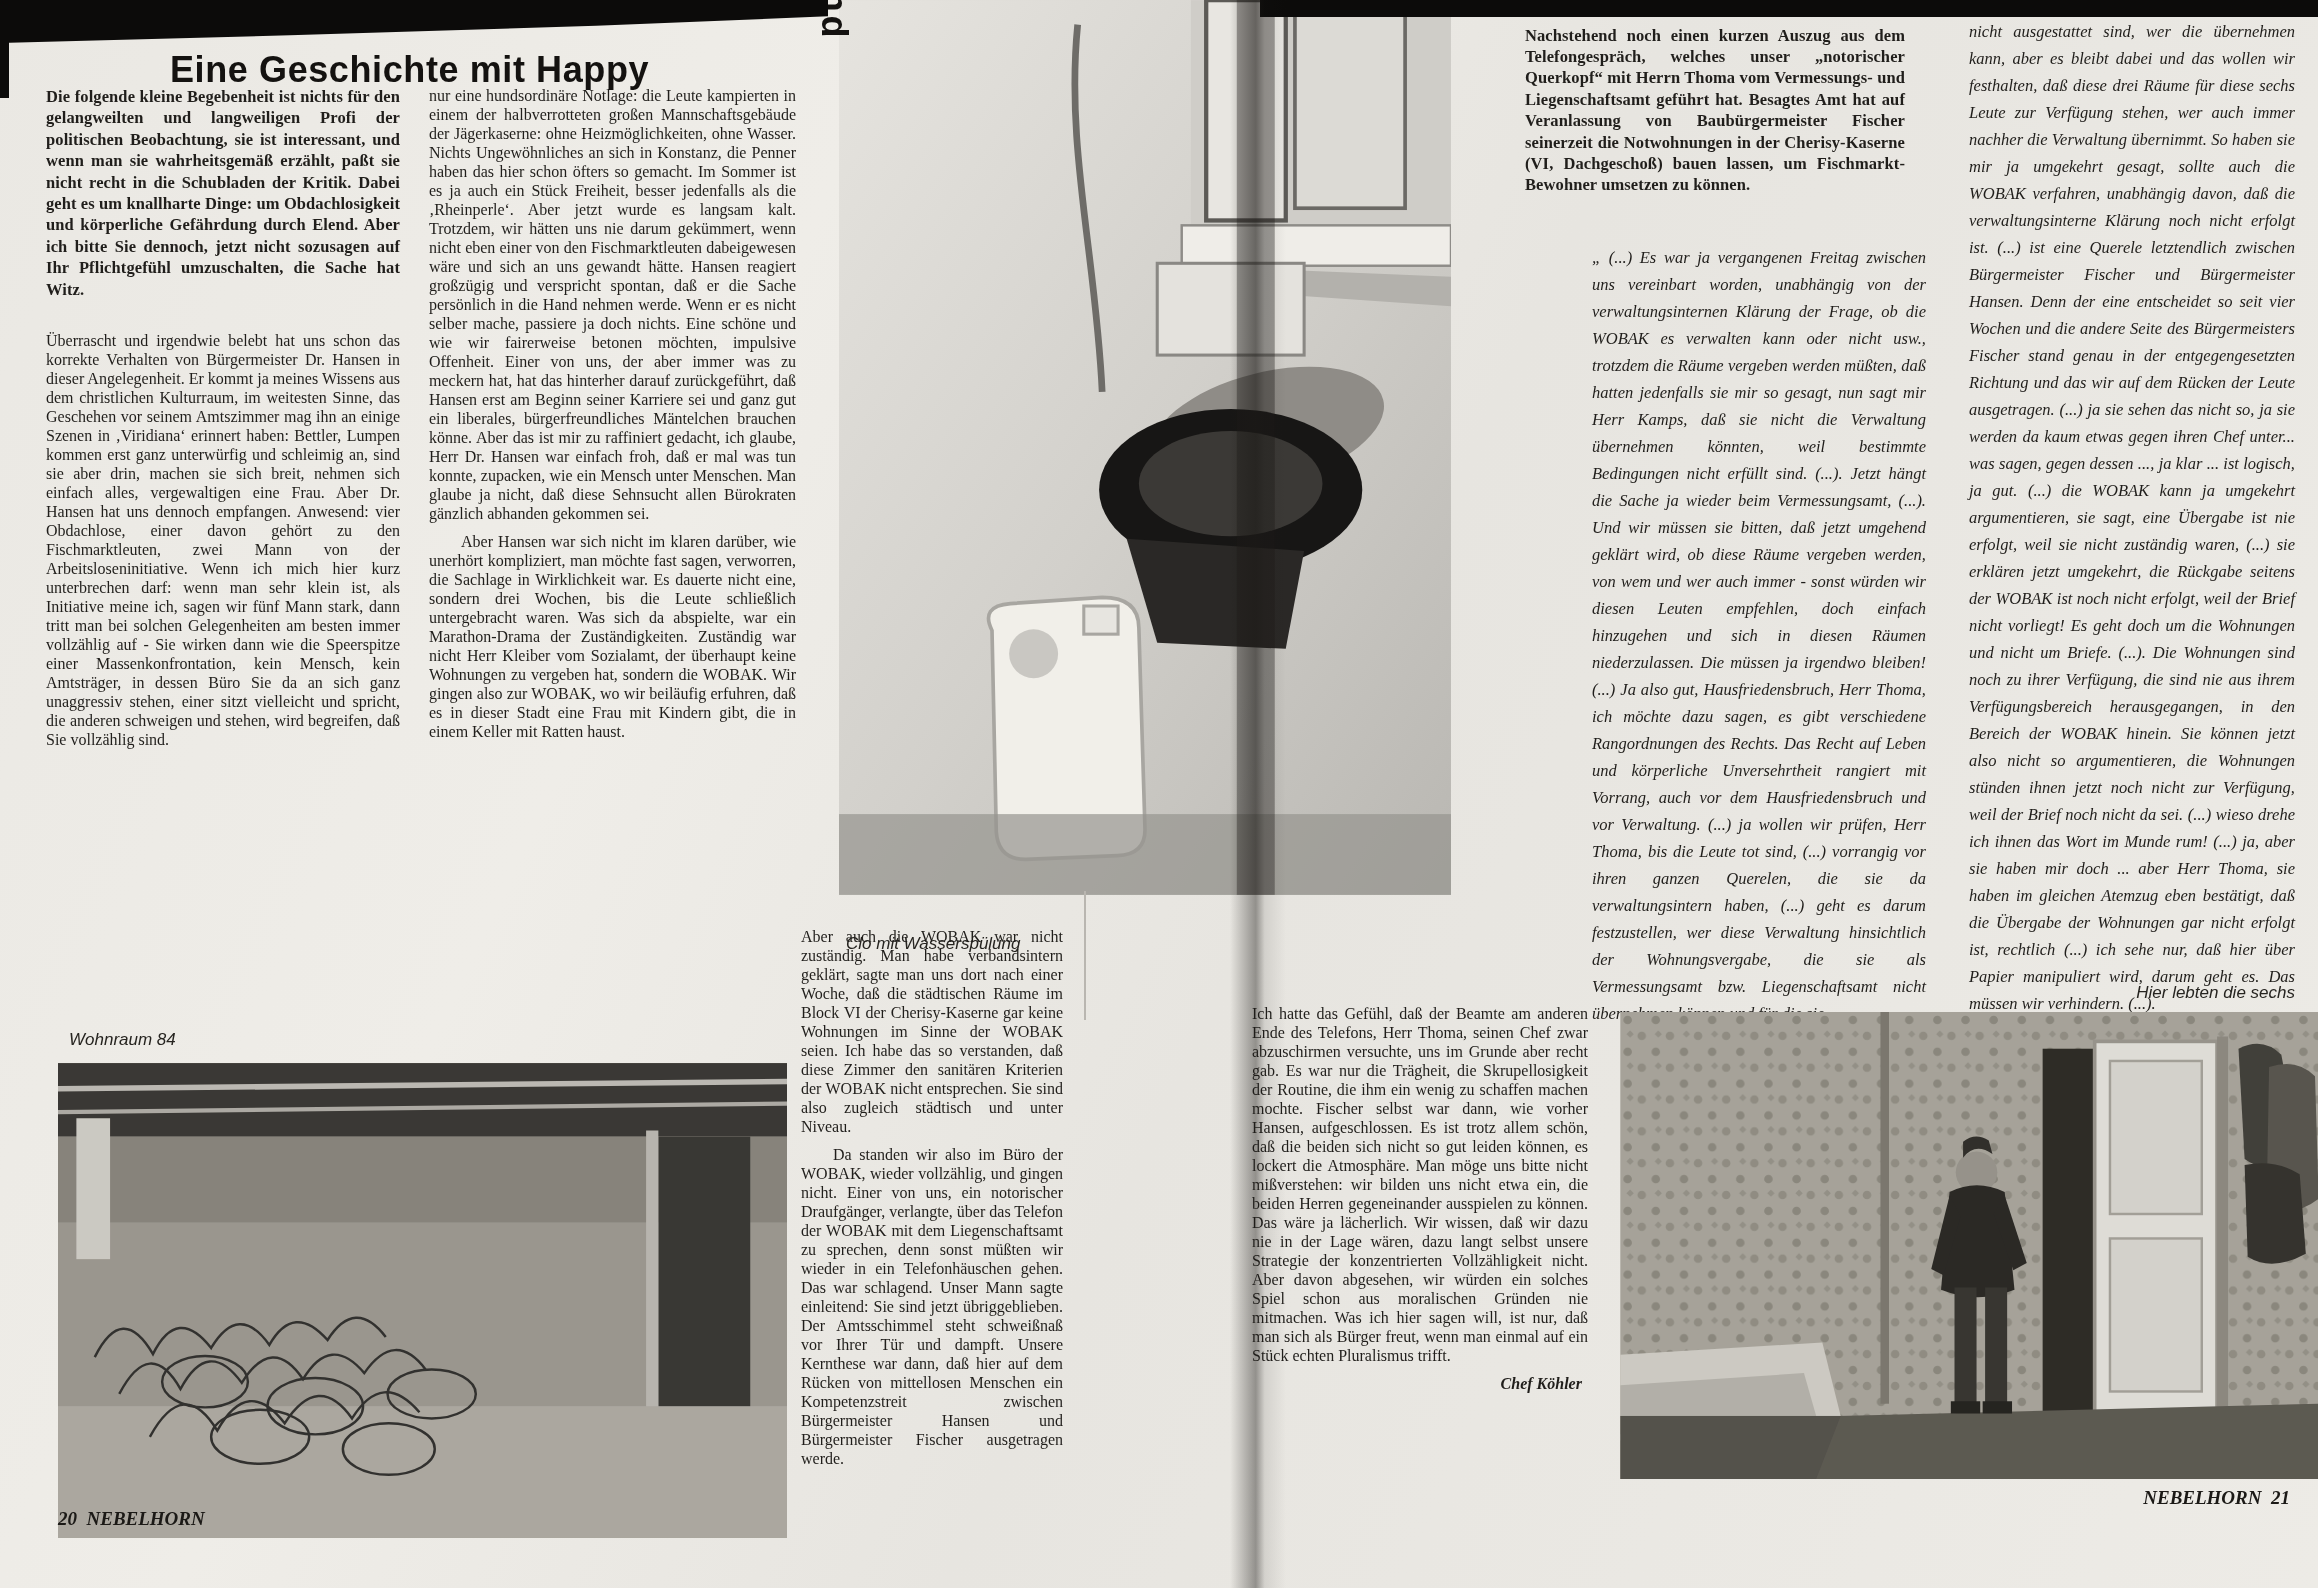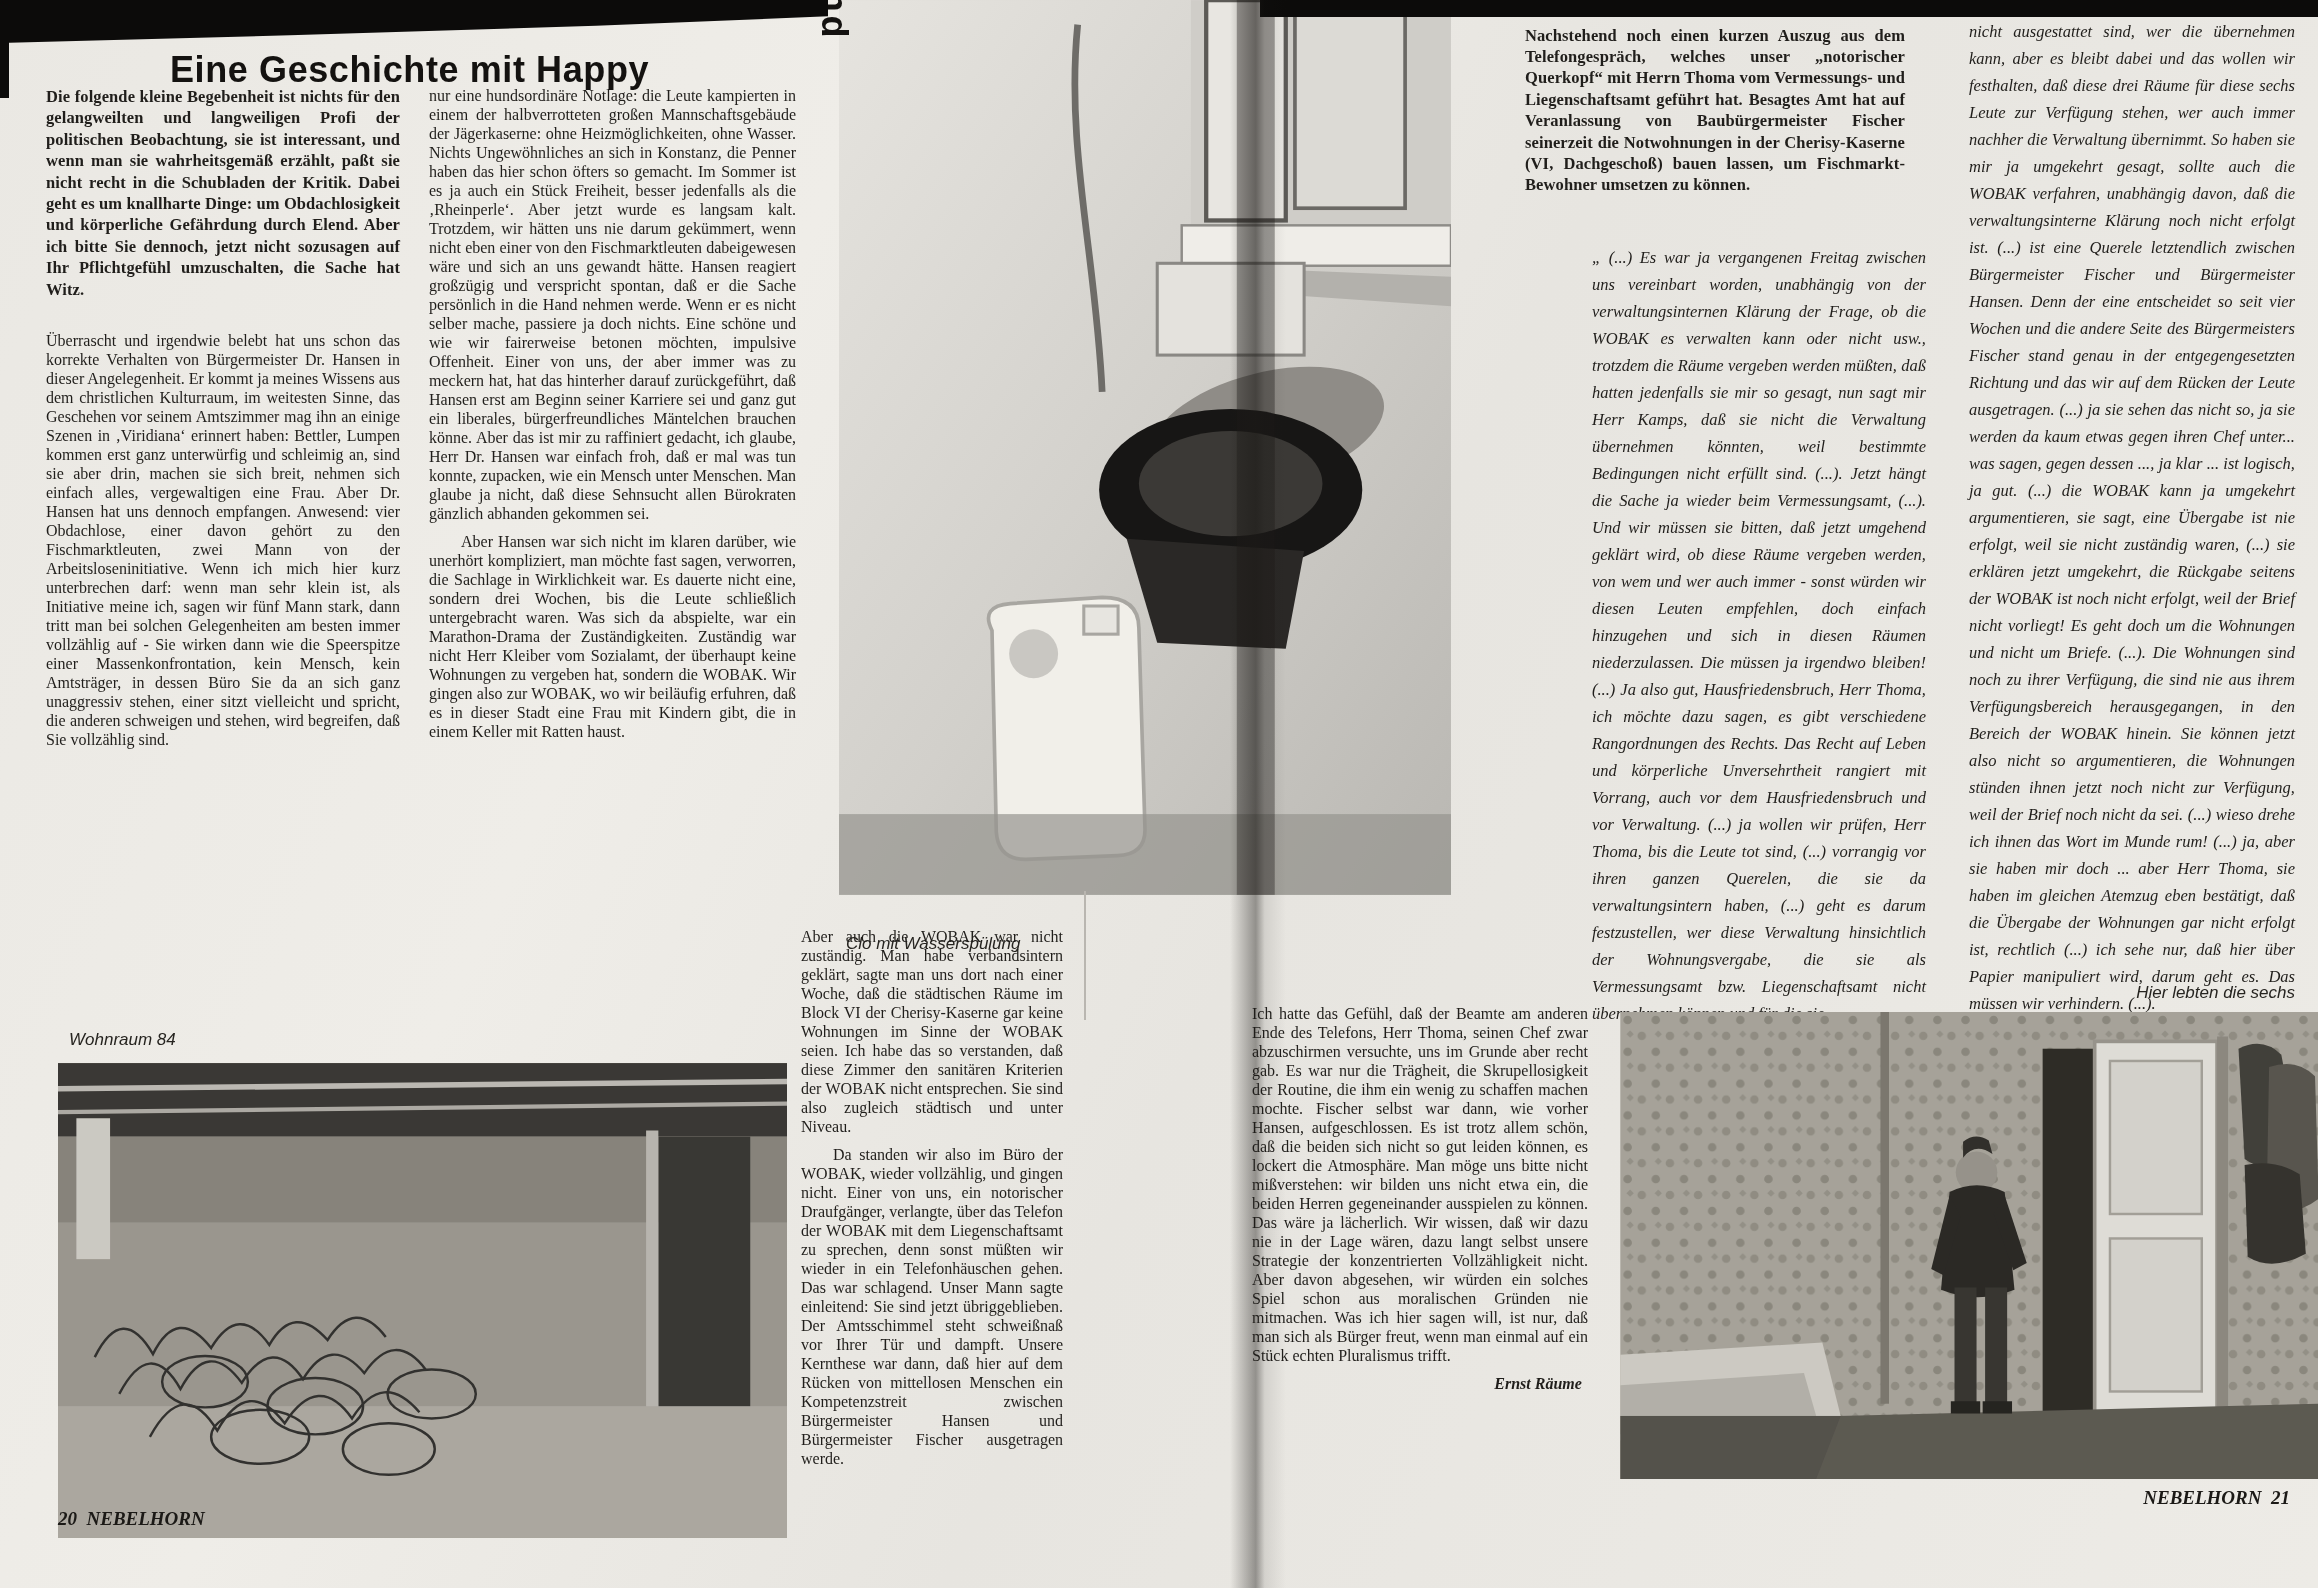--- a/index.html
+++ b/index.html
@@ -132,21 +132,21 @@
   <div class="col lead" style="left:1525px;top:24.5px;width:380px;">Nachstehend noch einen kurzen Auszug aus dem Telefongespräch, welches unser „notorischer Querkopf“ mit Herrn Thoma vom Vermessungs- und Liegenschaftsamt geführt hat. Besagtes Amt hat auf Veranlassung von Baubürgermeister Fischer seinerzeit die Notwohnungen in der Cherisy-Kaserne (VI, Dachgeschoß) bauen lassen, um Fischmarkt-Bewohner umsetzen zu können.</div>
 
   <div class="col quote" style="left:1592px;top:244px;width:334px;">„ (...) Es war ja vergangenen Freitag zwischen uns vereinbart worden, unabhängig von der verwaltungsinternen Klärung der Frage, ob die WOBAK es verwalten kann oder nicht usw., trotzdem die Räume vergeben werden müßten, daß hatten jedenfalls sie mir so gesagt, nun sagt mir Herr Kamps, daß sie nicht die Verwaltung übernehmen könnten, weil bestimmte Bedingungen nicht erfüllt sind. (...). Jetzt hängt die Sache ja wieder beim Vermessungsamt, (...). Und wir müssen sie bitten, daß jetzt umgehend geklärt wird, ob diese Räume vergeben werden, von wem und wer auch immer - sonst würden wir diesen Leuten empfehlen, doch einfach hinzugehen und sich in diesen Räumen niederzulassen. Die müssen ja irgendwo bleiben! (...) Ja also gut, Hausfriedensbruch, Herr Thoma, ich möchte dazu sagen, es gibt verschiedene Rangordnungen des Rechts. Das Recht auf Leben und körperliche Unversehrtheit rangiert mit Vorrang, auch vor dem Hausfriedensbruch und vor Verwaltung. (...) ja wollen wir prüfen, Herr Thoma, bis die Leute tot sind, (...) vorrangig vor ihren ganzen Querelen, die sie da verwaltungsintern haben, (...) geht es darum festzustellen, wer diese Verwaltung hinsichtlich der Wohnungsvergabe, die sie als Vermessungsamt bzw. Liegenschaftsamt nicht übernehmen können und für die sie</div>
 
   <div class="col quote" style="left:1969px;top:18.4px;width:326px;">nicht ausgestattet sind, wer die übernehmen kann, aber es bleibt dabei und das wollen wir festhalten, daß diese drei Räume für diese sechs Leute zur Verfügung stehen, wer auch immer nachher die Verwaltung übernimmt. So haben sie mir ja umgekehrt gesagt, sollte auch die WOBAK verfahren, unabhängig davon, daß die verwaltungsinterne Klärung noch nicht erfolgt ist. (...) ist eine Querele letztendlich zwischen Bürgermeister Fischer und Bürgermeister Hansen. Denn der eine entscheidet so seit vier Wochen und die andere Seite des Bürgermeisters Fischer stand genau in der entgegengesetzten Richtung und das wir auf dem Rücken der Leute ausgetragen. (...) ja sie sehen das nicht so, ja sie werden da kaum etwas gegen ihren Chef unter... was sagen, gegen dessen ..., ja klar ... ist logisch, ja gut. (...) die WOBAK kann ja umgekehrt argumentieren, sie sagt, eine Übergabe ist nie erfolgt, weil sie nicht zuständig waren, (...) sie erklären jetzt umgekehrt, die Rückgabe seitens der WOBAK ist noch nicht erfolgt, weil der Brief nicht vorliegt! Es geht doch um die Wohnungen und nicht um Briefe. (...). Die Wohnungen sind noch zu ihrer Verfügung, die sind nie aus ihrem Verfügungsbereich herausgegangen, in den Bereich der WOBAK hinein. Sie können jetzt also nicht so argumentieren, die Wohnungen stünden ihnen jetzt noch nicht zur Verfügung, weil der Brief noch nicht da sei. (...) wieso drehe ich ihnen das Wort im Munde rum! (...) ja, aber sie haben mir doch ... aber Herr Thoma, sie haben im gleichen Atemzug eben bestätigt, daß die Übergabe der Wohnungen gar nicht erfolgt ist, rechtlich (...) ich sehe nur, daß hier über Papier manipuliert wird, darum geht es. Das müssen wir verhindern. (...).</div>
 
   <div class="caption" style="left:1969px;top:975px;width:326px;text-align:right;">Hier lebten die sechs</div>
 
   <div class="col" style="left:1252px;top:1004px;width:336px;">
     <p>Ich hatte das Gefühl, daß der Beamte am anderen Ende des Telefons, Herr Thoma, seinen Chef zwar abzuschirmen versuchte, uns im Grunde aber recht gab. Es war nur die Trägheit, die Skrupellosigkeit der Routine, die ihm ein wenig zu schaffen machen mochte. Fischer selbst war dann, wie vorher Hansen, aufgeschlossen. Es ist trotz allem schön, daß die beiden sich nicht so gut leiden können, es lockert die Atmosphäre. Man möge uns bitte nicht mißverstehen: wir bilden uns nicht etwa ein, die beiden Herren gegeneinander ausspielen zu können. Das wäre ja lächerlich. Wir wissen, daß wir dazu nie in der Lage wären, dazu langt selbst unsere Strategie der konzentrierten Vollzähligkeit nicht. Aber davon abgesehen, wir würden ein solches Spiel schon aus moralischen Gründen nie mitmachen. Was ich hier sagen will, ist nur, daß man sich als Bürger freut, wenn man einmal auf ein Stück echten Pluralismus trifft.</p>
-    <p class="byline" style="text-indent:0;">Ernst Räume</p>
+    <p class="byline" style="text-indent:0;">Chef Köhler</p>
   </div>
 
   <div class="photo" style="left:1620px;top:1012px;width:699px;height:467px;">
     <svg width="699" height="467" viewBox="0 0 1141 763">
       <defs>
         <pattern id="wp" width="46" height="52" patternUnits="userSpaceOnUse">
           <rect width="46" height="52" fill="#aca89f"></rect>
           <circle cx="12" cy="13" r="7" fill="#8d897f"></circle>
           <circle cx="35" cy="39" r="7" fill="#938f85"></circle>
           <path d="M10,36 l6,-6 6,6 -6,6 Z" fill="#97938a"></path>

